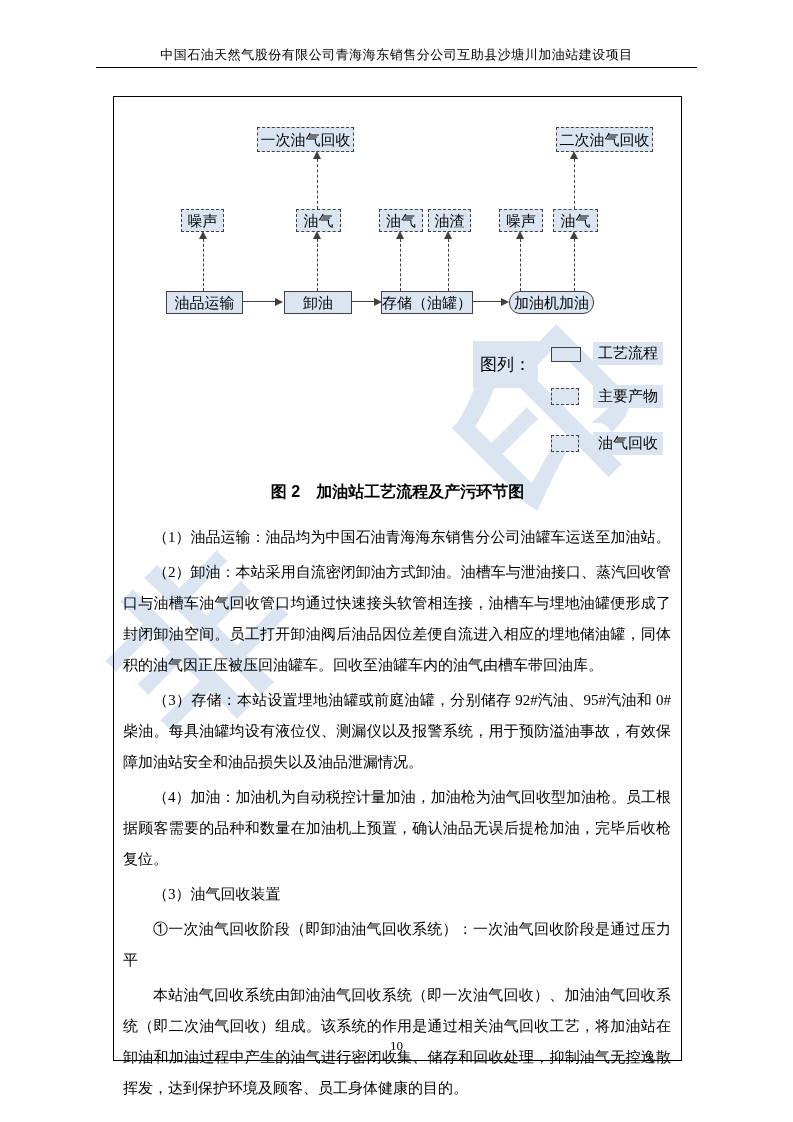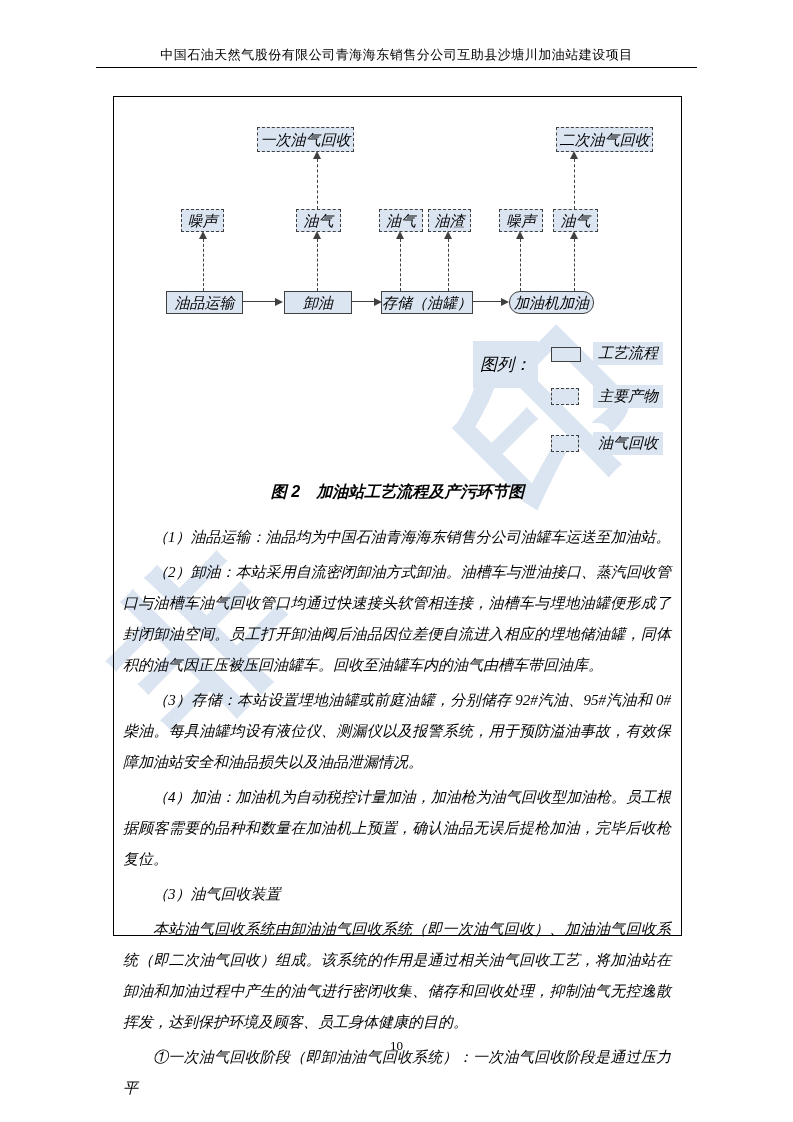--- a/index.html
+++ b/index.html
@@ -23,22 +23,22 @@
   }
   
   .watermark{position:absolute;z-index:0;
     font-family:"Liberation Sans","DejaVu Sans",sans-serif;
     font-weight:bold;font-size:170px;line-height:1;
     color:#b8cce4;opacity:0.5;pointer-events:none;}
   .wm-1{left:115px;top:555px;transform:rotate(-45deg);}
   .wm-2{left:465px;top:335px;transform:rotate(-45deg);}
   
   .content-box{
-    position:absolute;left:113px;top:96px;width:569px;height:840px;
-    border:1.5px solid #000;box-sizing:border-box;z-index:1;font-style:italic;
+    position:absolute;left:113px;top:96px;width:569px;height:965px;
+    border:1.5px solid #000;box-sizing:border-box;z-index:1;
   }
   
   .fig-area{position:relative;width:100%;height:372px;}
   .fc-box{
     position:absolute;box-sizing:border-box;
     background:#dbe5f1;border:1.6px solid #404040;
     font-size:15px;line-height:20px;text-align:center;
     display:flex;align-items:center;justify-content:center;
     white-space:nowrap;
   }
@@ -143,20 +143,20 @@
     </div>
 
     <p class="fig-caption">图 2　加油站工艺流程及产污环节图</p>
 
     <div class="bodytext">
       <p>（1）油品运输：油品均为中国石油青海海东销售分公司油罐车运送至加油站。</p>
       <p>（2）卸油：本站采用自流密闭卸油方式卸油。油槽车与泄油接口、蒸汽回收管口与油槽车油气回收管口均通过快速接头软管相连接，油槽车与埋地油罐便形成了封闭卸油空间。员工打开卸油阀后油品因位差便自流进入相应的埋地储油罐，同体积的油气因正压被压回油罐车。回收至油罐车内的油气由槽车带回油库。</p>
       <p>（3）存储：本站设置埋地油罐或前庭油罐，分别储存 92#汽油、95#汽油和 0#柴油。每具油罐均设有液位仪、测漏仪以及报警系统，用于预防溢油事故，有效保障加油站安全和油品损失以及油品泄漏情况。</p>
       <p>（4）加油：加油机为自动税控计量加油，加油枪为油气回收型加油枪。员工根据顾客需要的品种和数量在加油机上预置，确认油品无误后提枪加油，完毕后收枪复位。</p>
       <p>（3）油气回收装置</p>
+      <p>①一次油气回收阶段（即卸油油气回收系统）：一次油气回收阶段是通过压力平</p>
       <p>本站油气回收系统由卸油油气回收系统（即一次油气回收）、加油油气回收系统（即二次油气回收）组成。该系统的作用是通过相关油气回收工艺，将加油站在卸油和加油过程中产生的油气进行密闭收集、储存和回收处理，抑制油气无控逸散挥发，达到保护环境及顾客、员工身体健康的目的。</p>
-      <p>①一次油气回收阶段（即卸油油气回收系统）：一次油气回收阶段是通过压力平</p>
     </div>
   </div>
 
   <div class="page-number">10</div>
 
 </div>
 
 </body></html>

